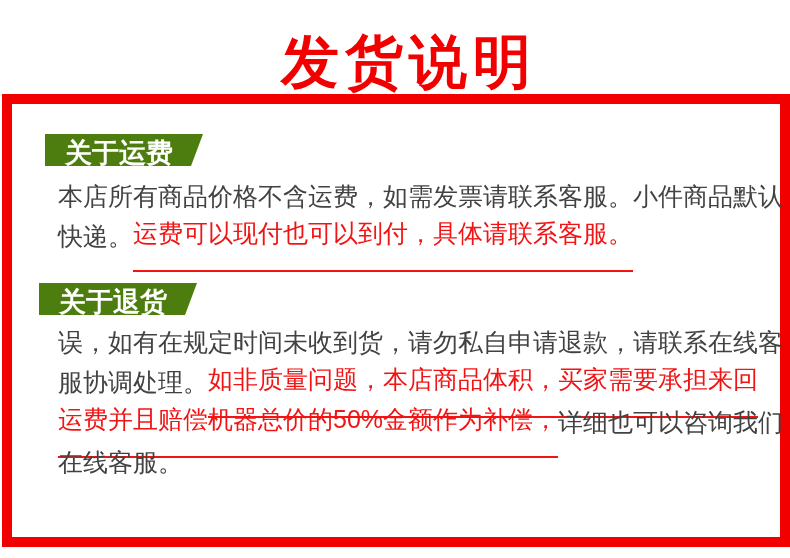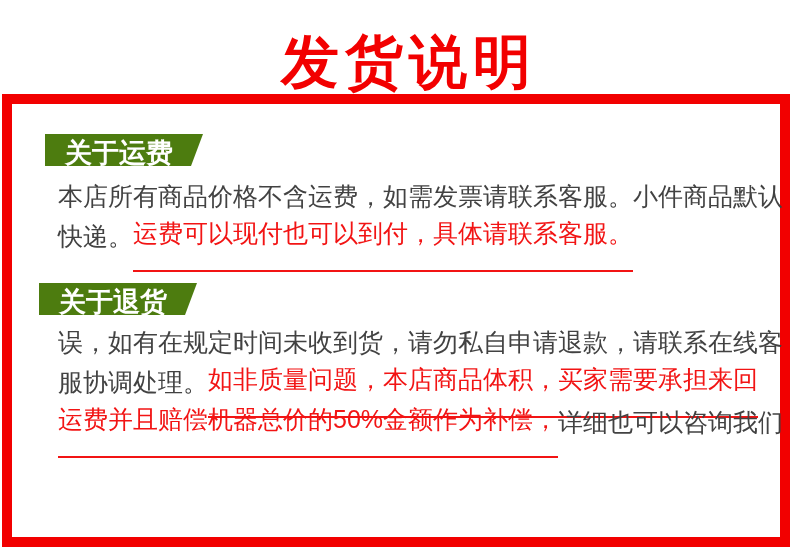--- a/index.html
+++ b/index.html
@@ -107,17 +107,20 @@
       <div class="para para-return">
         <div class="text-line">
           <span class="seg">误，如有在规定时间未收到货，请勿私自申请退款，请联系在线客</span>
         </div>
         <div class="text-line">
           <span class="seg">服协调处理。</span><span class="seg-red">如非质量问题，本店商品体积，买家需要承担来回</span>
         </div>
         <div class="text-line">
           <span class="seg-red">运费并且赔偿机器总价的50%金额作为补偿，</span><span class="seg">详细也可以咨询我们</span>
         </div>
+        <div class="text-line">
+          <span class="seg">在线客服。</span>
+        </div>
       </div>
     </section>
 
   </div>
 </div>
 
 </body></html>

